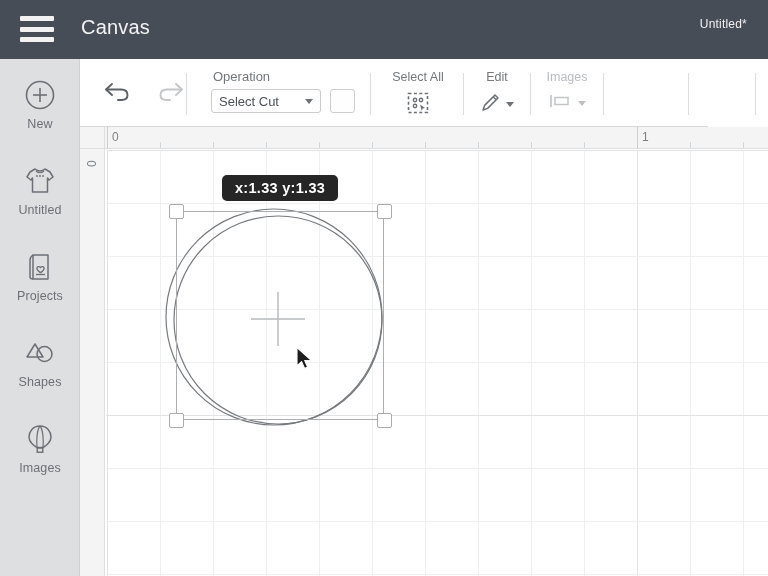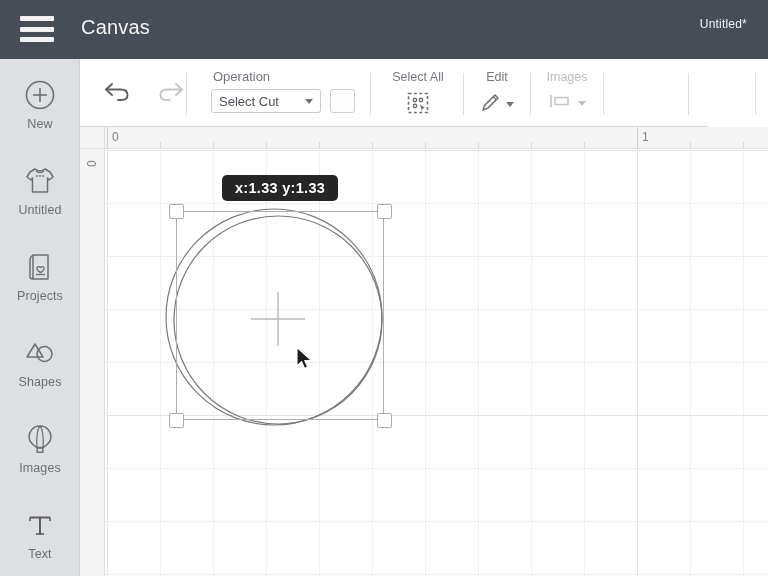--- a/index.html
+++ b/index.html
@@ -235,32 +235,20 @@
         <svg width="30" height="32" viewBox="0 0 30 32">
           <path d="M15 3 C8 3 4 8.5 4 14 C4 19 9 23 12 24.5 L18 24.5 C21 23 26 19 26 14 C26 8.5 22 3 15 3 Z" fill="none" stroke="#6c7076" stroke-width="1.5"></path>
           <path d="M15 3 C11.5 7 11.5 20 12 24.5" fill="none" stroke="#6c7076" stroke-width="1.2"></path>
           <path d="M15 3 C18.5 7 18.5 20 18 24.5" fill="none" stroke="#6c7076" stroke-width="1.2"></path>
           <rect x="12.2" y="25" width="5.6" height="4.2" fill="none" stroke="#6c7076" stroke-width="1.4"></rect>
         </svg>
       </div>
       <div class="side-label">Images</div>
     </div>
 
-    <div class="side-item">
-      <div class="side-icon">
-        <svg width="30" height="30" viewBox="0 0 30 30">
-          <line x1="5" y1="7.5" x2="25" y2="7.5" stroke="#57595c" stroke-width="1.9"></line>
-          <line x1="15" y1="7.5" x2="15" y2="24" stroke="#57595c" stroke-width="1.9"></line>
-          <line x1="5" y1="7.5" x2="5" y2="11" stroke="#57595c" stroke-width="1.6"></line>
-          <line x1="25" y1="7.5" x2="25" y2="11" stroke="#57595c" stroke-width="1.6"></line>
-          <line x1="11" y1="24" x2="19" y2="24" stroke="#57595c" stroke-width="1.6"></line>
-        </svg>
-      </div>
-      <div class="side-label">Text</div>
-    </div>
   </div>
 
   <div class="toolbar">
 
     <div class="undo-redo">
       <div class="icon-btn">
         <svg width="30" height="26" viewBox="0 0 30 26">
           <path d="M10 5 L4 10.5 L10 16" fill="none" stroke="#5d6165" stroke-width="1.9" stroke-linecap="round" stroke-linejoin="round"></path>
           <path d="M4.5 10.5 L19 10.5 Q25.5 10.5 25.5 16 Q25.5 21 19.5 21 L16 21" fill="none" stroke="#5d6165" stroke-width="1.9" stroke-linecap="round"></path>
         </svg>

